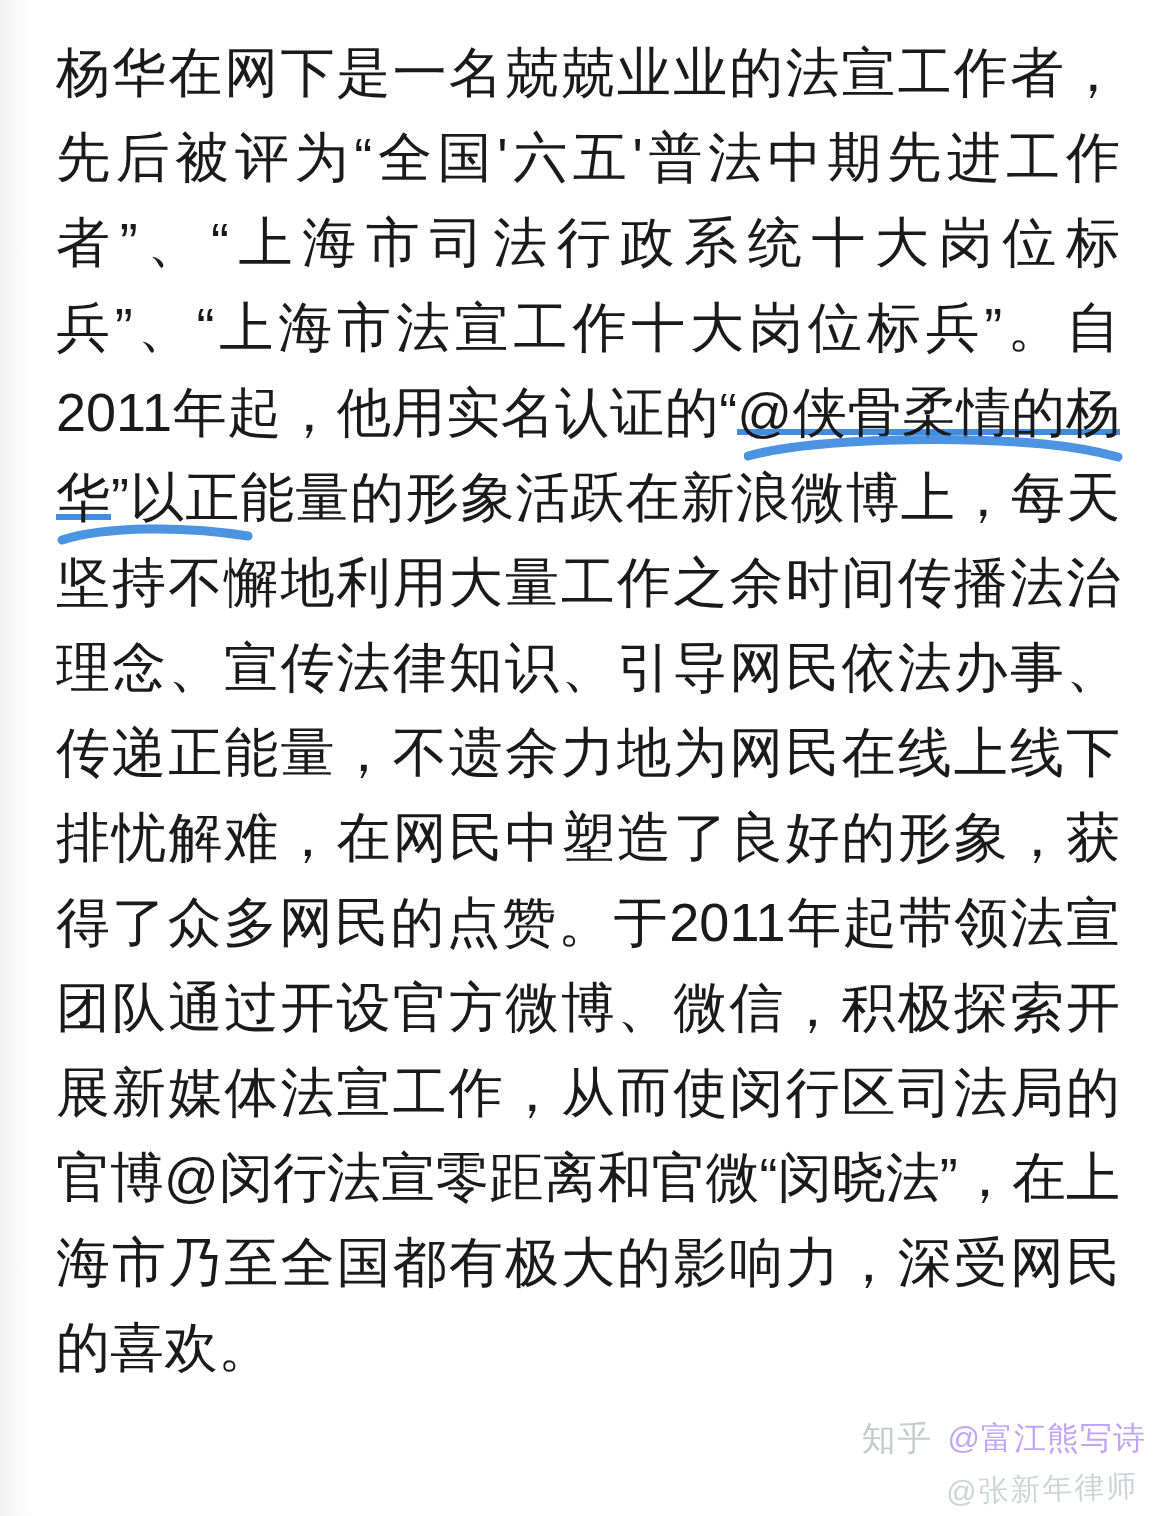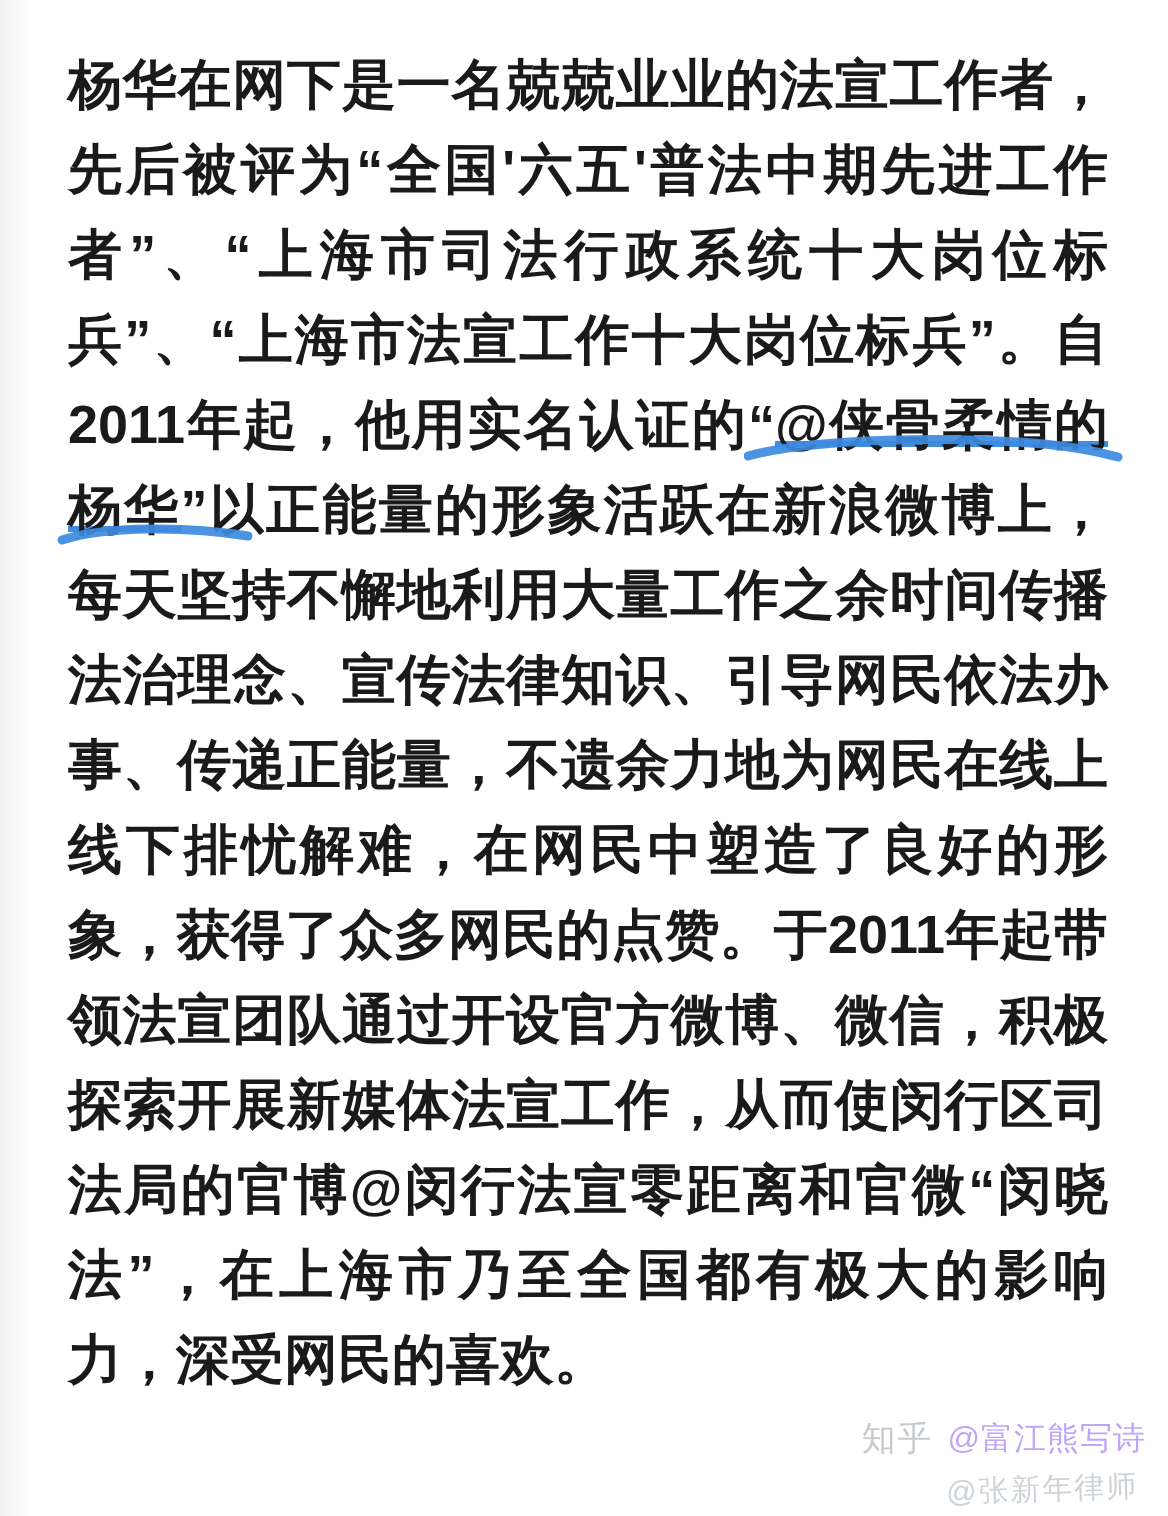--- a/index.html
+++ b/index.html
@@ -29,23 +29,22 @@
     font-size: 54px;
     line-height: 85px;
     letter-spacing: 0px;
     color: #1a1a1a;
     text-align: justify;
     text-justify: inter-ideograph;
     font-weight: 400;
   }
 
   #article-body .para {
-    margin: 16px;
+    margin: 4px;
     text-indent: 0;
-    font-weight: bold;
   }
 
   
   .marker {
     position: relative;
     display: inline;
     background-image: linear-gradient(to bottom, rgba(45,130,230,0) 0 78%, rgba(56,134,222,0.95) 78% 88%, rgba(45,130,230,0) 88% 100%);
     background-repeat: no-repeat;
     background-size: 100% 100%;
   }

